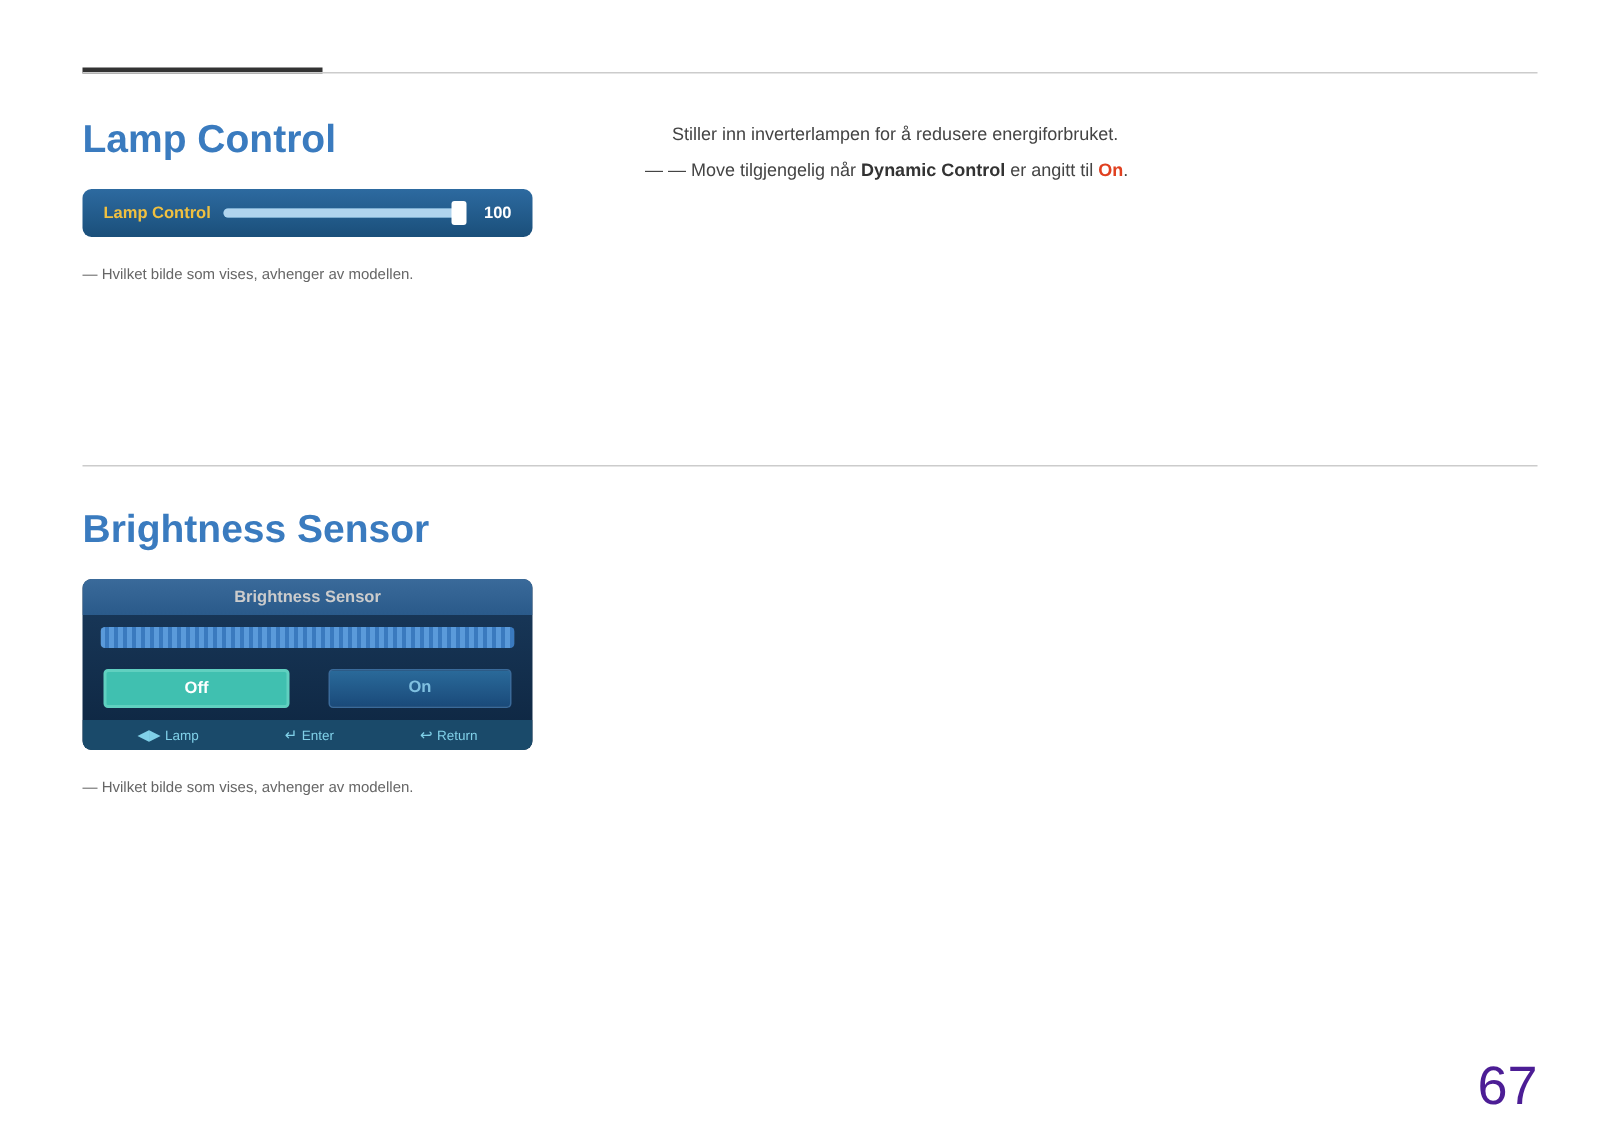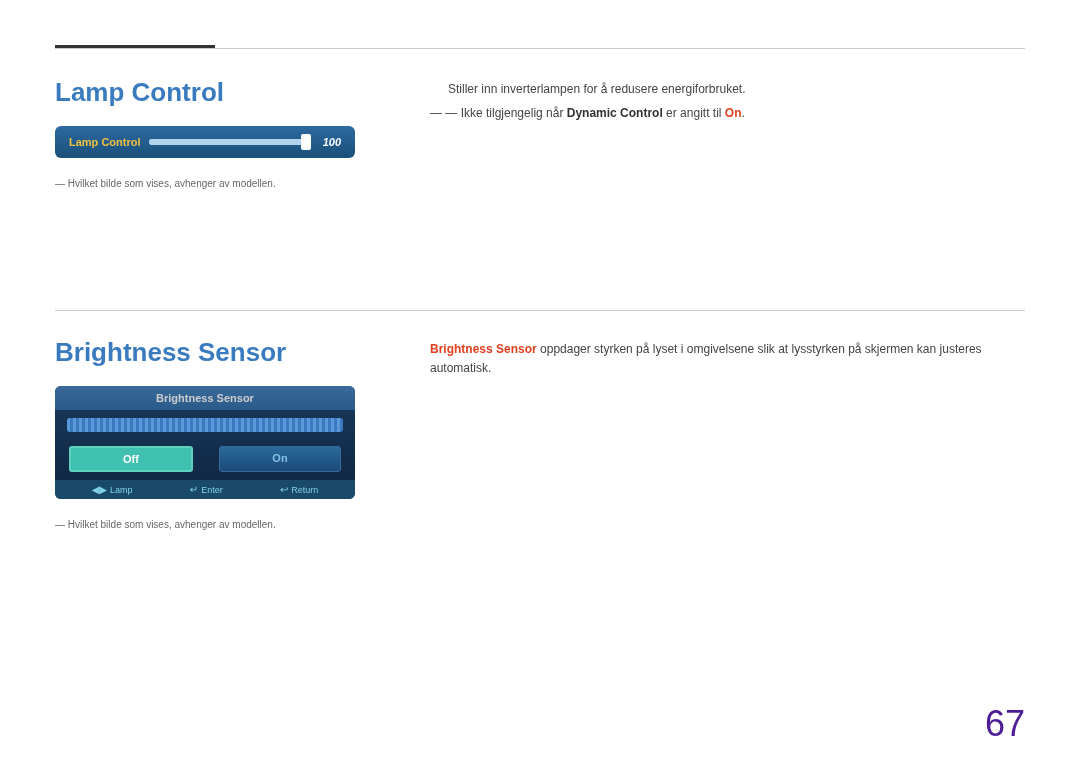--- a/index.html
+++ b/index.html
@@ -103,21 +103,20 @@
       right: -2px;
       top: -5px;
     }
 
     .lamp-value {
       color: #ffffff;
       font-size: 11px;
       font-weight: bold;
       min-width: 24px;
       text-align: right;
-      font-style: italic;
     }
 
     .note-text {
       font-size: 10px;
       color: #666666;
       margin-top: 20px;
     }
 
     
     .lamp-desc {
@@ -330,21 +329,21 @@
       <span class="lamp-value">100</span>
     </div>
   </div>
 
   <p class="note-text">― Hvilket bilde som vises, avhenger av modellen.</p>
 </div>
 
 <div class="lamp-desc">
   <p class="desc-main">Stiller inn inverterlampen for å redusere energiforbruket.</p>
   <p class="desc-note">
-    <span class="em-dash">― </span><span>― Ikke tilgjengelig når </span><span class="bold-text">Dynamic Control</span><span> er angitt til </span><span class="highlight-red">On</span><span>.</span>
+    <span class="em-dash">― </span><span>― Move tilgjengelig når </span><span class="bold-text">Dynamic Control</span><span> er angitt til </span><span class="highlight-red">On</span><span>.</span>
   </p>
 </div>
 
 <div class="brightness-section">
   <h2 class="section-title">Brightness Sensor</h2>
 
   <div class="brightness-ui-box">
     <div class="bs-title-bar">Brightness Sensor</div>
 
     <div class="bs-slider-area">
@@ -371,18 +370,15 @@
         <span class="bs-nav-icon">↩</span>
         <span>Return</span>
       </div>
     </div>
   </div>
 
   <p class="note-text">― Hvilket bilde som vises, avhenger av modellen.</p>
 </div>
 
 <div class="brightness-desc">
-  <p class="bs-desc-main">
-    <span class="bs-desc-bold">Brightness Sensor</span><span> oppdager styrken på lyset i omgivelsene slik at lysstyrken på skjermen kan justeres automatisk.</span>
-  </p>
 </div>
 
 <div class="page-number">67</div>
 
 </body></html>

